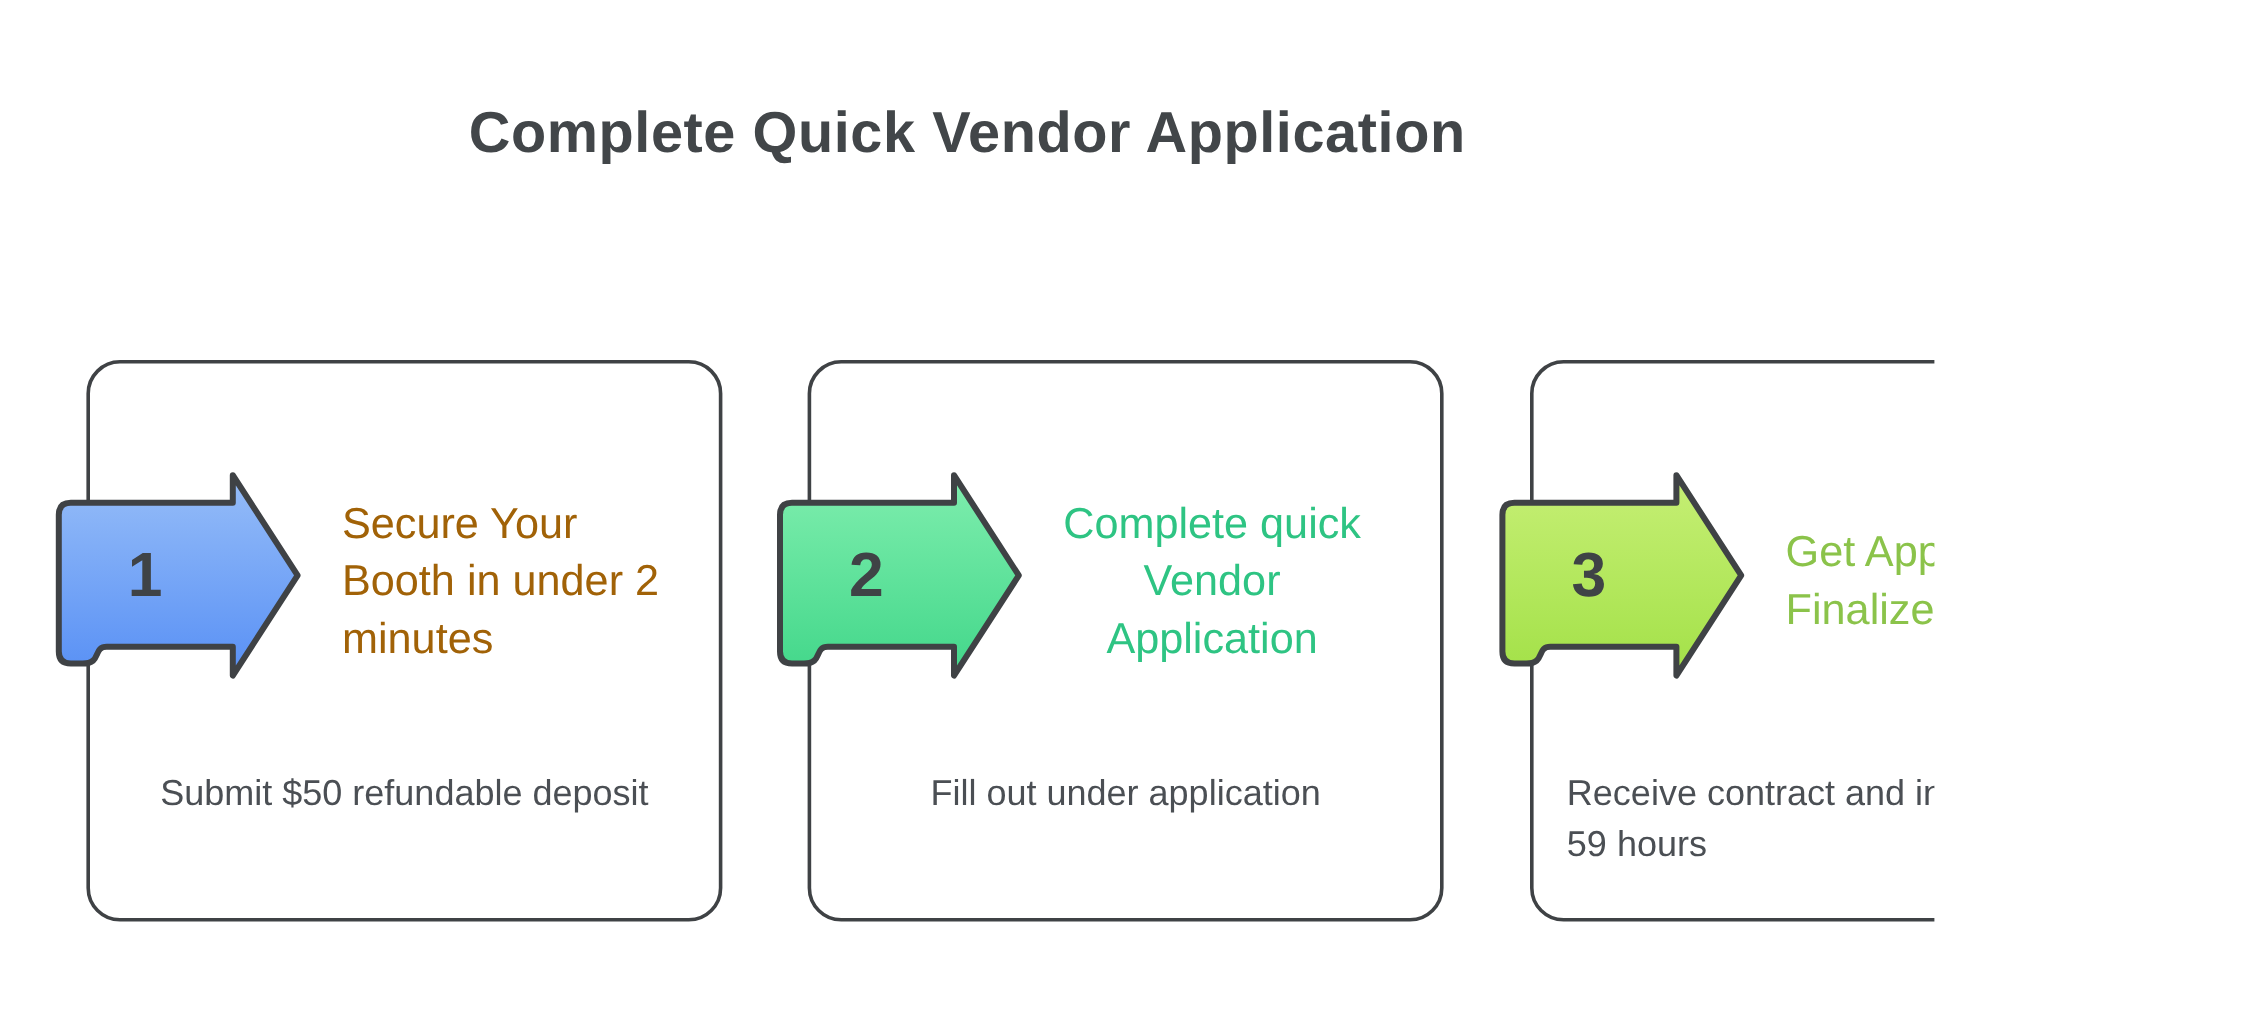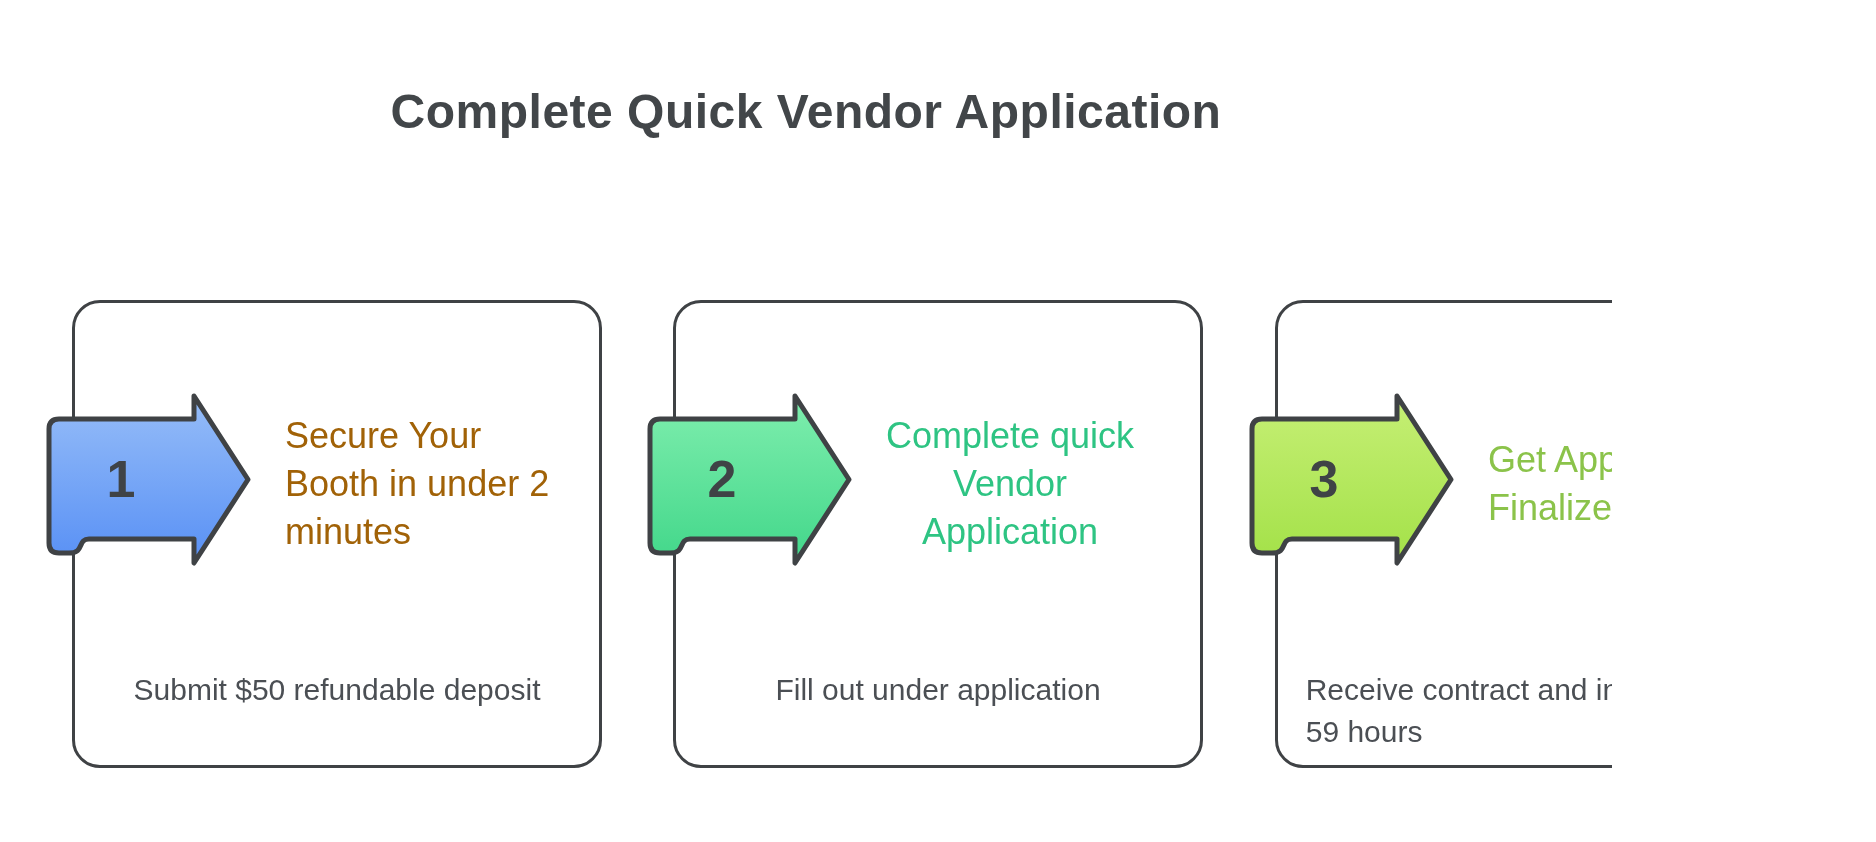--- a/index.html
+++ b/index.html
@@ -59,21 +59,20 @@
     top: 338px;
     text-align: center;
   }
   .step-desc span {
     display: inline-block;
     text-align: left;
     white-space: pre-line;
     font-size: 30px;
     line-height: 42px;
     color: #4b4f54;
-    margin-top: 28px;
   }
   .arrow-svg {
     position: absolute;
     top: 390px;
     width: 212px;
     height: 182px;
     overflow: visible;
   }
   .arrow-1 { left: 43px; }
   .arrow-2 { left: 644px; }

